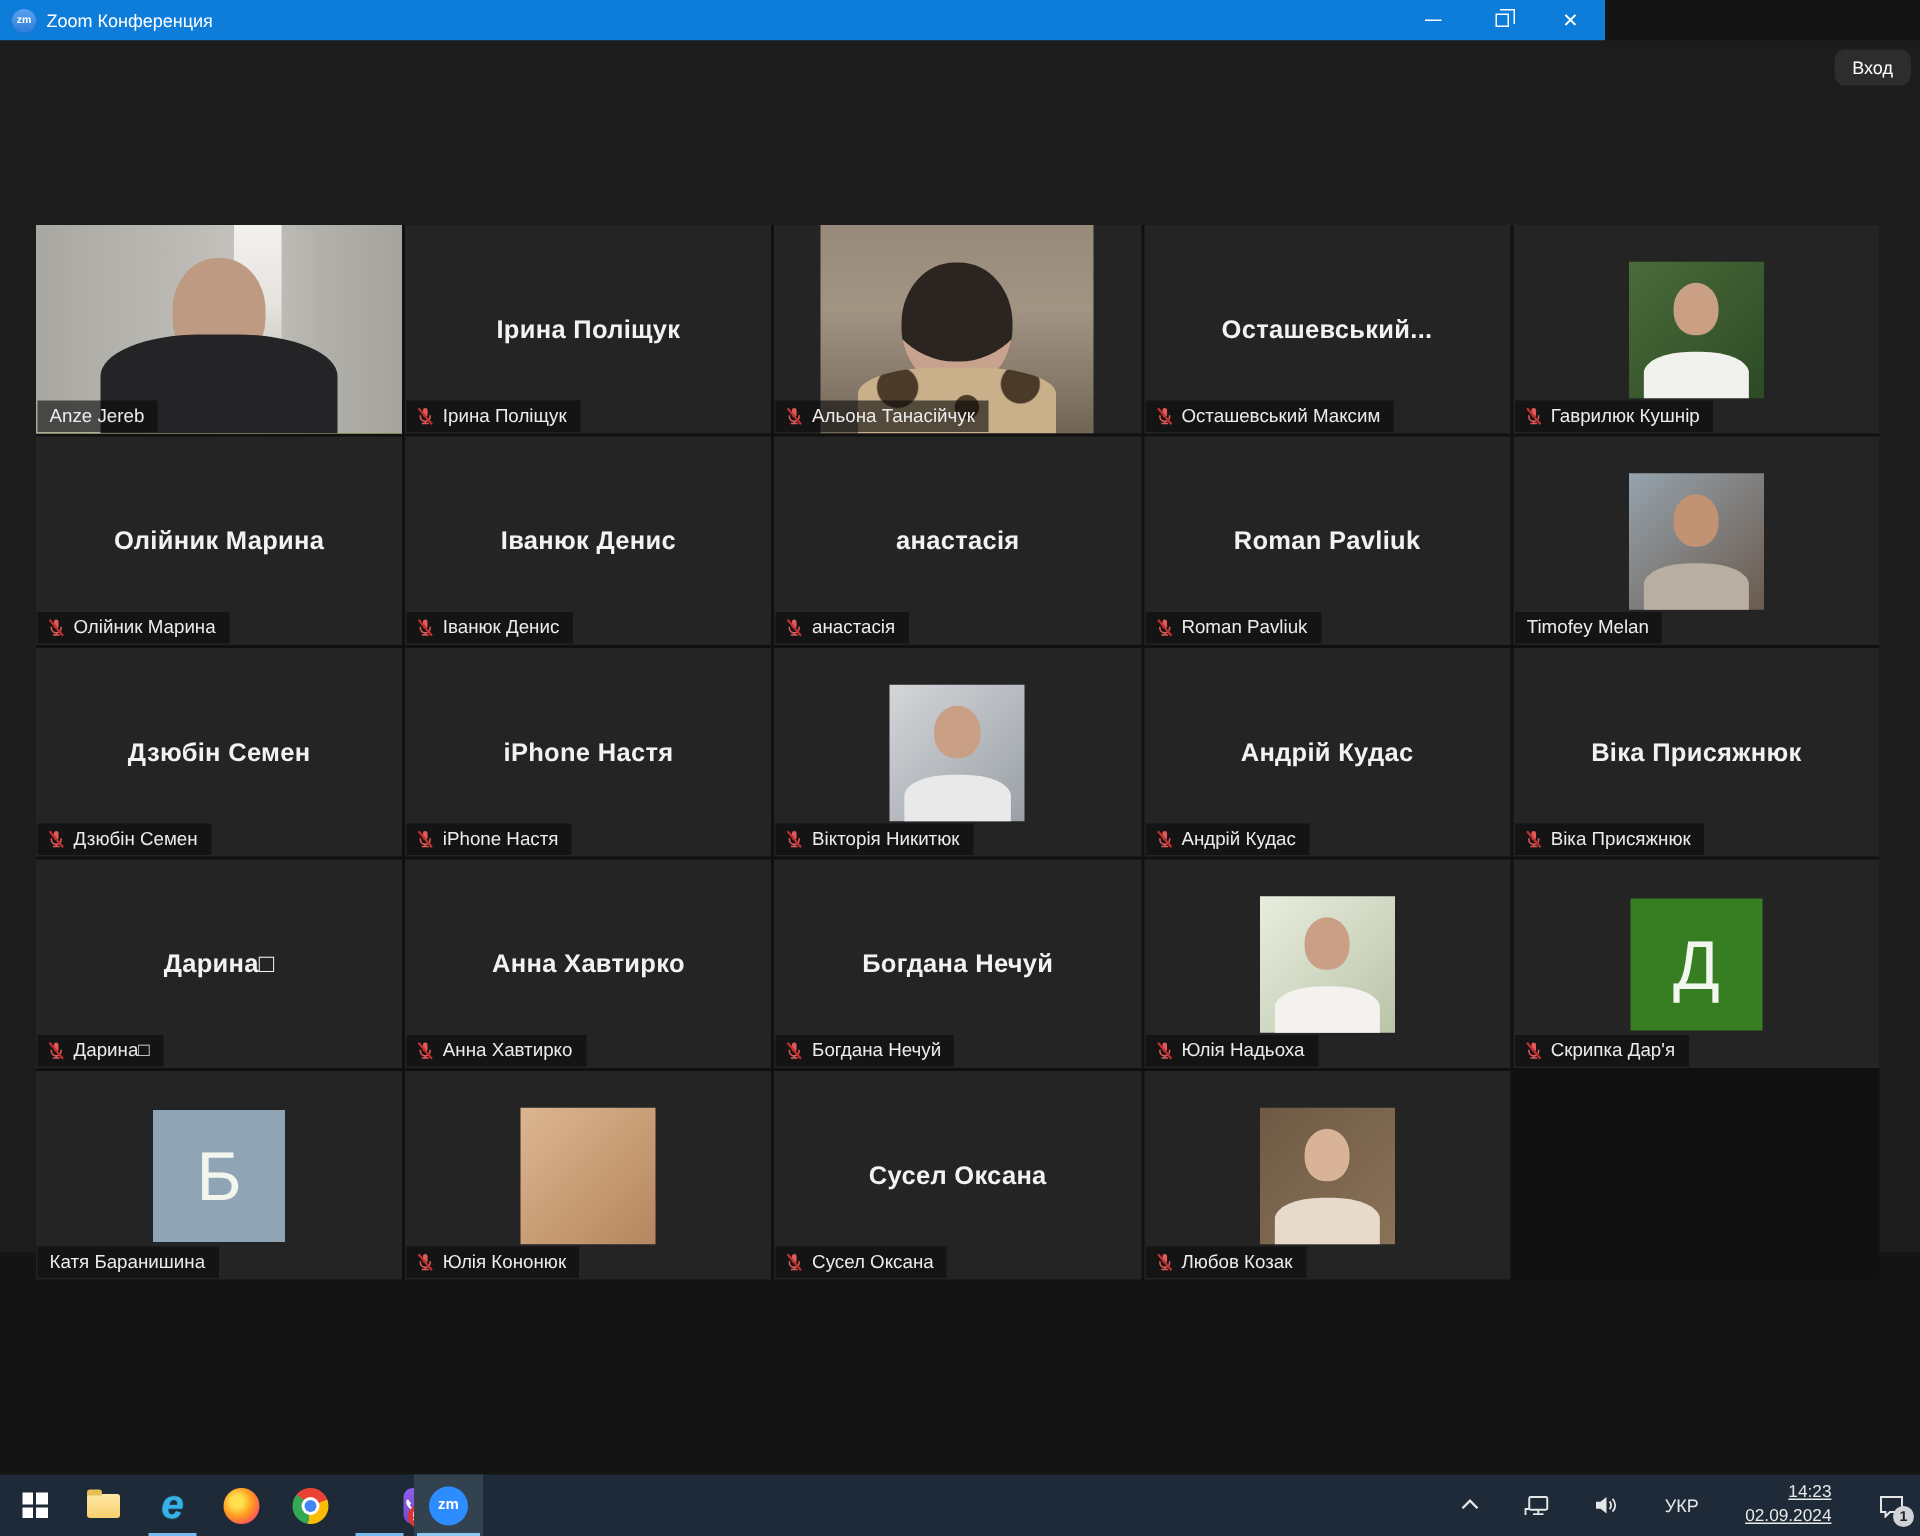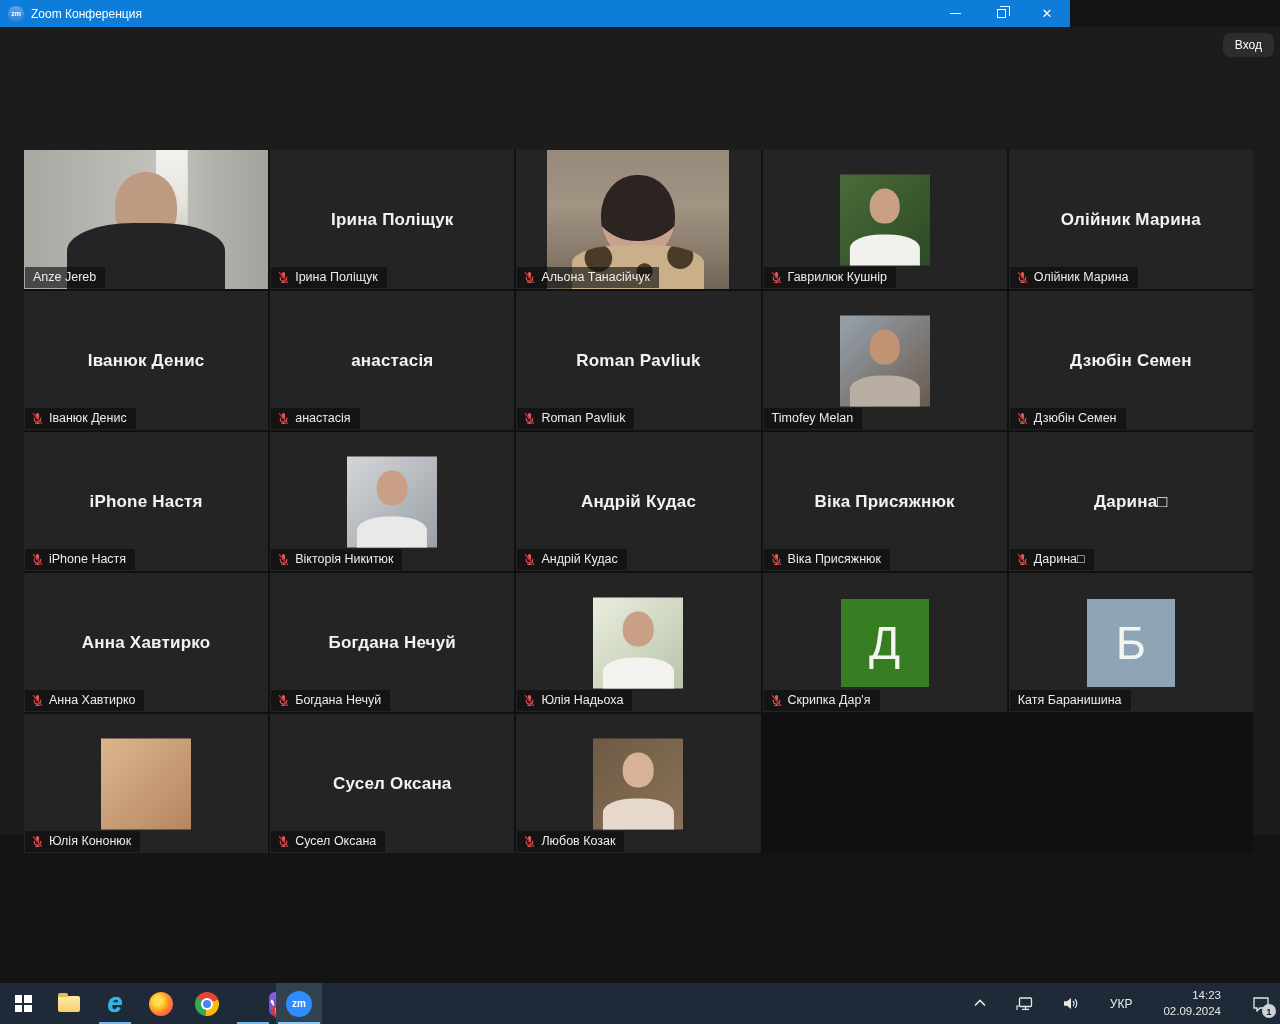--- a/index.html
+++ b/index.html
@@ -101,21 +101,21 @@
            background:linear-gradient(180deg,#8f5df0,#6f4bc7); display:flex; align-items:center; justify-content:center;margin-left:44px; }
   .badge { position:absolute; right:-7px; bottom:-3px; background:#e23333; color:#fff;
            font-size:9px; border-radius:50%; min-width:16px; height:16px; line-height:16px;
            text-align:center; font-weight:bold; }
   .zoomapp { width:26px; height:26px; border-radius:50%; background:#2d8cff; color:#fff;
              font-size:10px; font-weight:bold; display:flex; align-items:center; justify-content:center; }
 
   .tb-tray { margin-left:auto; display:flex; align-items:center; gap:18px; padding-right:4px; }
   .tray-item { display:flex; align-items:center; justify-content:center; height:100%; padding:0 6px; }
   .lang { font-size:12px; }
-  .clock { font-size:11.5px; line-height:1.35; text-align:right; padding:0 7px; }
+  .clock { font-size:11.5px; line-height:1.35; text-align:right; padding:0 7px;text-decoration:underline; }
   .notif { position:relative; }
   .notif-badge { position:absolute; right:0; bottom:6px; width:14px; height:14px; border-radius:50%;
                  background:#cfd3d8; color:#222; font-size:9.5px; font-weight:bold;
                  display:flex; align-items:center; justify-content:center; }
 </style>
 </head>
 <body>
 
 <div class="titlebar">
   <div class="tb-icon">zm</div>
@@ -166,20 +166,34 @@
         <rect x="6.1" y="1.2" width="3.8" height="7.4" rx="1.9" fill="#e05a5a"></rect>
         <path d="M4 7.2 v1 a4 4 0 0 0 8 0 v-1" fill="none" stroke="#e05a5a" stroke-width="1.3"></path>
         <line x1="8" y1="12.2" x2="8" y2="14" stroke="#e05a5a" stroke-width="1.3"></line>
         <line x1="5.2" y1="14" x2="10.8" y2="14" stroke="#e05a5a" stroke-width="1.3"></line>
         <line x1="2.5" y1="1.5" x2="13.5" y2="14.5" stroke="#c22f2f" stroke-width="1.8"></line>
       </svg>
       <span class="tag-text">Альона Танасійчук</span>
     </div>
   </div>
       <div class="tile">
+
+    <div class="center-name">Осташевський...</div>
+    <div class="name-tag">
+      <svg class="mic" width="13" height="13" viewBox="0 0 16 16">
+        <rect x="6.1" y="1.2" width="3.8" height="7.4" rx="1.9" fill="#e05a5a"></rect>
+        <path d="M4 7.2 v1 a4 4 0 0 0 8 0 v-1" fill="none" stroke="#e05a5a" stroke-width="1.3"></path>
+        <line x1="8" y1="12.2" x2="8" y2="14" stroke="#e05a5a" stroke-width="1.3"></line>
+        <line x1="5.2" y1="14" x2="10.8" y2="14" stroke="#e05a5a" stroke-width="1.3"></line>
+        <line x1="2.5" y1="1.5" x2="13.5" y2="14.5" stroke="#c22f2f" stroke-width="1.8"></line>
+      </svg>
+      <span class="tag-text">Осташевський Максим</span>
+    </div>
+  </div>
+      <div class="tile">
     <div class="ph person" style="background: linear-gradient(135deg, rgb(74, 107, 58), rgb(44, 74, 36)); --skin: #c9a084; --shirt: #f1f1ee;"></div>
 
     <div class="name-tag">
       <svg class="mic" width="13" height="13" viewBox="0 0 16 16">
         <rect x="6.1" y="1.2" width="3.8" height="7.4" rx="1.9" fill="#e05a5a"></rect>
         <path d="M4 7.2 v1 a4 4 0 0 0 8 0 v-1" fill="none" stroke="#e05a5a" stroke-width="1.3"></path>
         <line x1="8" y1="12.2" x2="8" y2="14" stroke="#e05a5a" stroke-width="1.3"></line>
         <line x1="5.2" y1="14" x2="10.8" y2="14" stroke="#e05a5a" stroke-width="1.3"></line>
         <line x1="2.5" y1="1.5" x2="13.5" y2="14.5" stroke="#c22f2f" stroke-width="1.8"></line>
       </svg>

